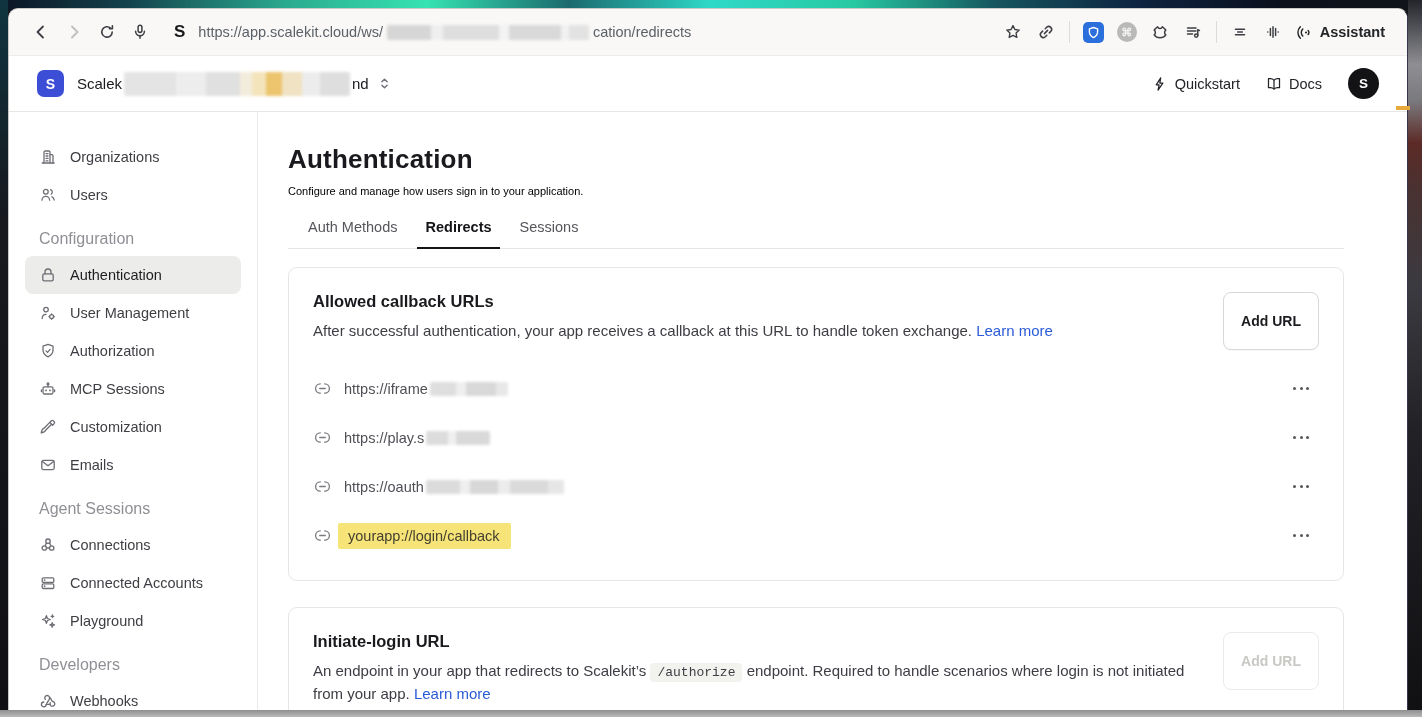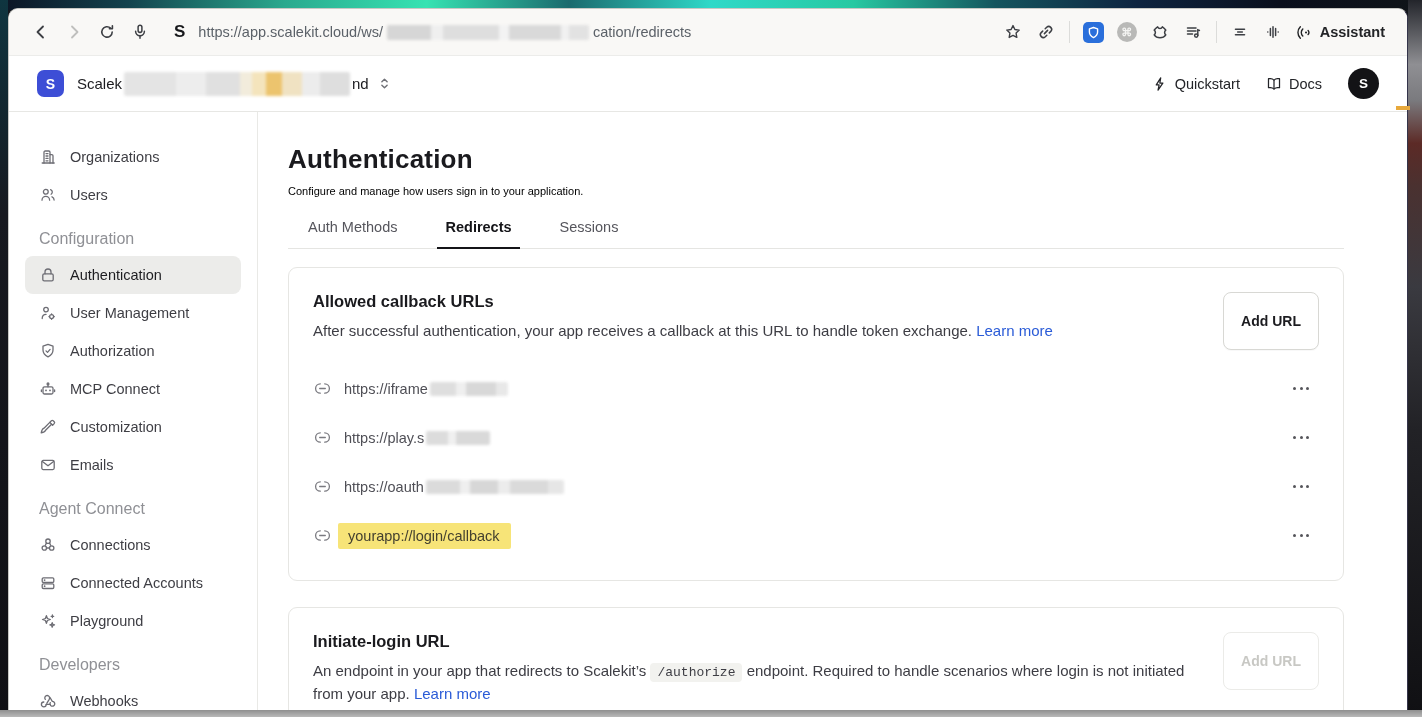--- a/index.html
+++ b/index.html
@@ -64,21 +64,21 @@
   .sidebar{width:249px;flex:0 0 249px;border-right:1px solid #e9e9e6;padding:26px 16px 0;overflow:hidden;}
   .side-item{height:38px;display:flex;align-items:center;gap:13px;padding:0 14px;border-radius:8px;
     font-size:14.5px;color:#3e3e44;cursor:pointer;}
   .side-item svg{width:18px;height:18px;color:#6d6d74;flex:0 0 18px;}
   .side-item.active{background:#ececea;color:#1d1d21;font-weight:500;}
   .side-label{font-size:16px;color:#8f9095;padding:0 14px;margin-top:16px;margin-bottom:8px;}
 
   .main{flex:1;padding:32px 63px 0 30px;overflow:hidden;}
   .page-title{font-size:26px;font-weight:600;color:#1a1a1e;letter-spacing:.2px;}
   .page-sub{font-size:11px;color:#000000;margin-top:10px;}
-  .tabs{display:flex;gap:48px;margin-top:22px;border-bottom:1px solid #e5e5e2;padding-left:20px;}
+  .tabs{display:flex;gap:28px;margin-top:22px;border-bottom:1px solid #e5e5e2;padding-left:20px;}
   .tab{font-size:14.5px;font-weight:500;color:#55555c;padding-bottom:13px;cursor:pointer;position:relative;}
   .tab.active{color:#141418;font-weight:700;}
   .tab.active::after{content:"";position:absolute;left:-8px;right:-8px;bottom:-1px;height:2.5px;background:#141418;}
 
   .card{border:1px solid #e6e6e3;border-radius:9px;background:#fff;margin-top:18px;padding:24px 24px 20px;}
   .card-head{display:flex;align-items:flex-start;justify-content:space-between;}
   .card-title{font-size:16.5px;font-weight:600;color:#1a1a1e;}
   .card-desc{font-size:15px;color:#3d3d44;margin-top:9px;line-height:1.45;}
   .link-blue{color:#2a5bd7;cursor:pointer;}
   .btn{font-size:14px;font-weight:600;color:#1c1c20;background:#fff;border:1px solid #d8d8d4;
@@ -295,38 +295,38 @@
         <span>Authorization</span>
       </div>
       <div class="side-item">
         <svg viewBox="0 0 18 18" fill="none" stroke="currentColor" stroke-width="1.3" stroke-linecap="round" stroke-linejoin="round">
             <rect x="4" y="6.8" width="10" height="7.2" rx="1.5"></rect>
             <path d="M9 6.8V4.8"></path>
             <circle cx="9" cy="3.9" r="0.9"></circle>
             <path d="M7 10.4h.01M11 10.4h.01" stroke-width="1.8"></path>
             <path d="M2.4 10v1.6M15.6 10v1.6"></path>
           </svg>
-        <span>MCP Connect</span>
+        <span>MCP Sessions</span>
       </div>
       <div class="side-item">
         <svg viewBox="0 0 18 18" fill="none" stroke="currentColor" stroke-width="1.3" stroke-linecap="round" stroke-linejoin="round">
             <path d="M10.8 4.4l2.8 2.8 1.6-1.6c.5-.5.5-1.3 0-1.8l-1-1c-.5-.5-1.3-.5-1.8 0z"></path>
             <path d="M10.8 4.4 5 10.2c-1.6.5-2.3 2-2.8 4.6 2.6-.5 4.1-1.2 4.6-2.8l5.8-5.8"></path>
           </svg>
         <span>Customization</span>
       </div>
       <div class="side-item">
         <svg viewBox="0 0 18 18" fill="none" stroke="currentColor" stroke-width="1.3" stroke-linecap="round" stroke-linejoin="round">
             <rect x="2.8" y="4.4" width="12.4" height="9.2" rx="1.5"></rect>
             <path d="M3.4 5.4 9 9.8l5.6-4.4"></path>
           </svg>
         <span>Emails</span>
       </div>
 
-      <div class="side-label">Agent Connect</div>
+      <div class="side-label">Agent Sessions</div>
       <div class="side-item">
         <svg viewBox="0 0 18 18" fill="none" stroke="currentColor" stroke-width="1.3" stroke-linecap="round" stroke-linejoin="round">
             <circle cx="9" cy="5.2" r="2.2"></circle>
             <circle cx="5.3" cy="12" r="2.2"></circle>
             <circle cx="12.7" cy="12" r="2.2"></circle>
             <path d="M7.4 7l-1 2.2M10.6 7l1 2.2M7.5 12h3"></path>
           </svg>
         <span>Connections</span>
       </div>
       <div class="side-item">

